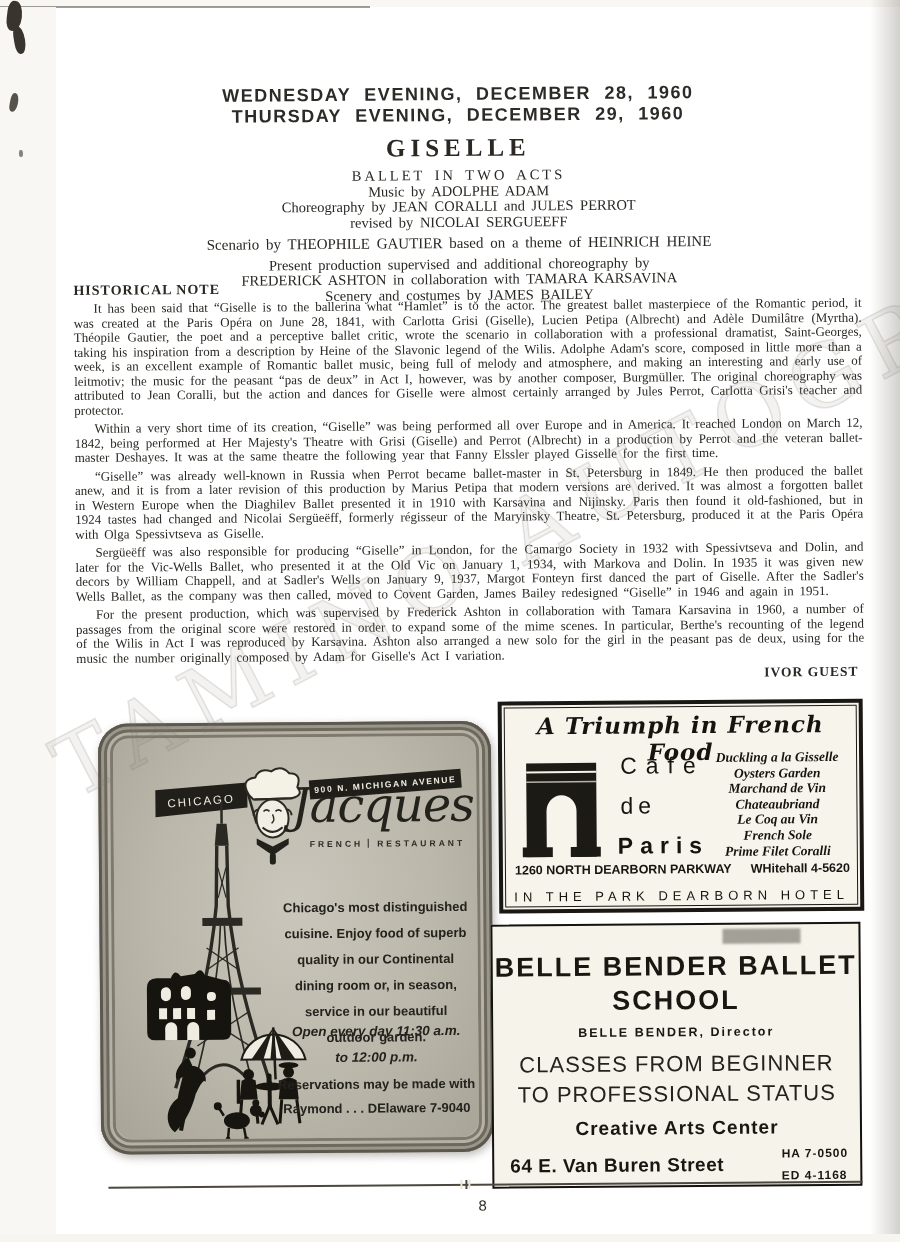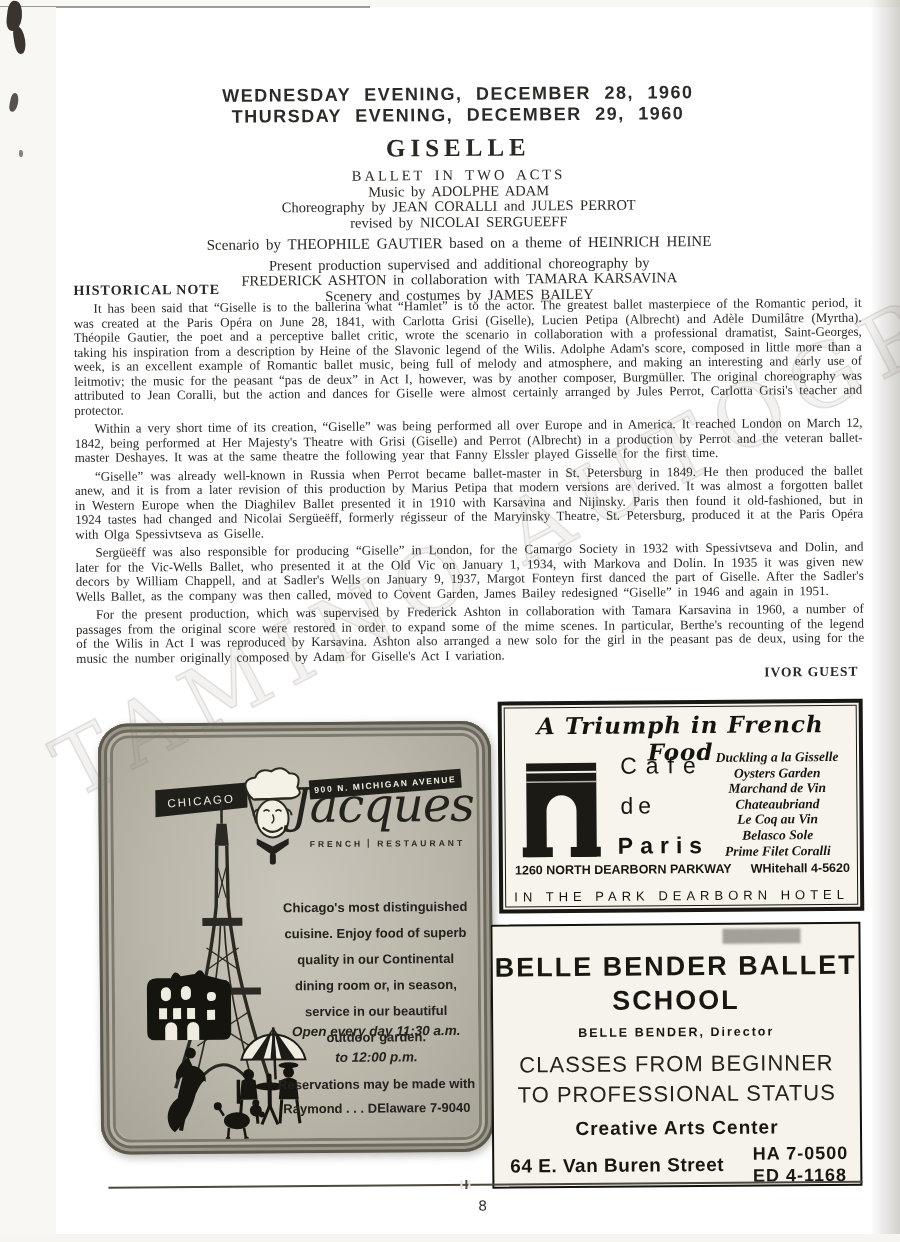--- a/index.html
+++ b/index.html
@@ -108,21 +108,21 @@
   .bb-director{position:absolute;left:0;right:0;top:100px;text-align:center;
         font-size:12.5px;letter-spacing:2px;font-weight:600;}
   .bb-classes{position:absolute;left:0;right:0;text-align:center;font-size:22px;
         letter-spacing:1px;font-weight:400;color:#26231d;}
   .bbc1{top:126px;} .bbc2{top:156px;}
   .bb-center{position:absolute;left:0;right:0;top:192px;text-align:center;
         font-weight:700;font-size:19px;letter-spacing:1px;}
   .bb-bottom{position:absolute;left:16px;right:12px;top:218px;display:flex;
         align-items:center;justify-content:space-between;}
   .bb-addr{font-weight:700;font-size:19px;letter-spacing:.5px;}
-  .bb-phones{text-align:left;font-weight:800;font-size:18px;line-height:22px;letter-spacing:1px;}
+  .bb-phones{text-align:left;font-weight:800;font-size:12px;line-height:22px;letter-spacing:1px;}
   
   .foot-rule{position:absolute;left:104px;top:1184px;width:754px;height:2px;background:#4c4840;}
   .foot-break{position:absolute;left:456px;top:1180px;width:2px;height:9px;background:#ece5d3;
         box-shadow:5px 0 0 #4c4840, 8px 0 0 #ece5d3;}
   .page-num{position:absolute;left:56px;right:0;top:1197px;text-align:center;
         font-family:"Liberation Sans",sans-serif;font-size:15px;color:#33302a;}
   svg{display:block;}
 </style>
 </head>
 <body>
@@ -318,21 +318,21 @@
       </span>
       <div class="cafe-name cn1">Cafe</div>
       <div class="cafe-name cn2">de</div>
       <div class="cafe-name cn3">Paris</div>
       <div class="cafe-menu">
         <div>Duckling a la Gisselle</div>
         <div>Oysters Garden</div>
         <div>Marchand de Vin</div>
         <div>Chateaubriand</div>
         <div>Le Coq au Vin</div>
-        <div>Belasco Sole</div>
+        <div>French Sole</div>
         <div>Prime Filet Coralli</div>
       </div>
       <div class="cafe-addr">
         <span>1260 NORTH DEARBORN PARKWAY</span>
         <span>WHitehall 4-5620</span>
       </div>
       <div class="cafe-hotel">IN THE PARK DEARBORN HOTEL</div>
     </div>
 
     <div class="ad-belle">

